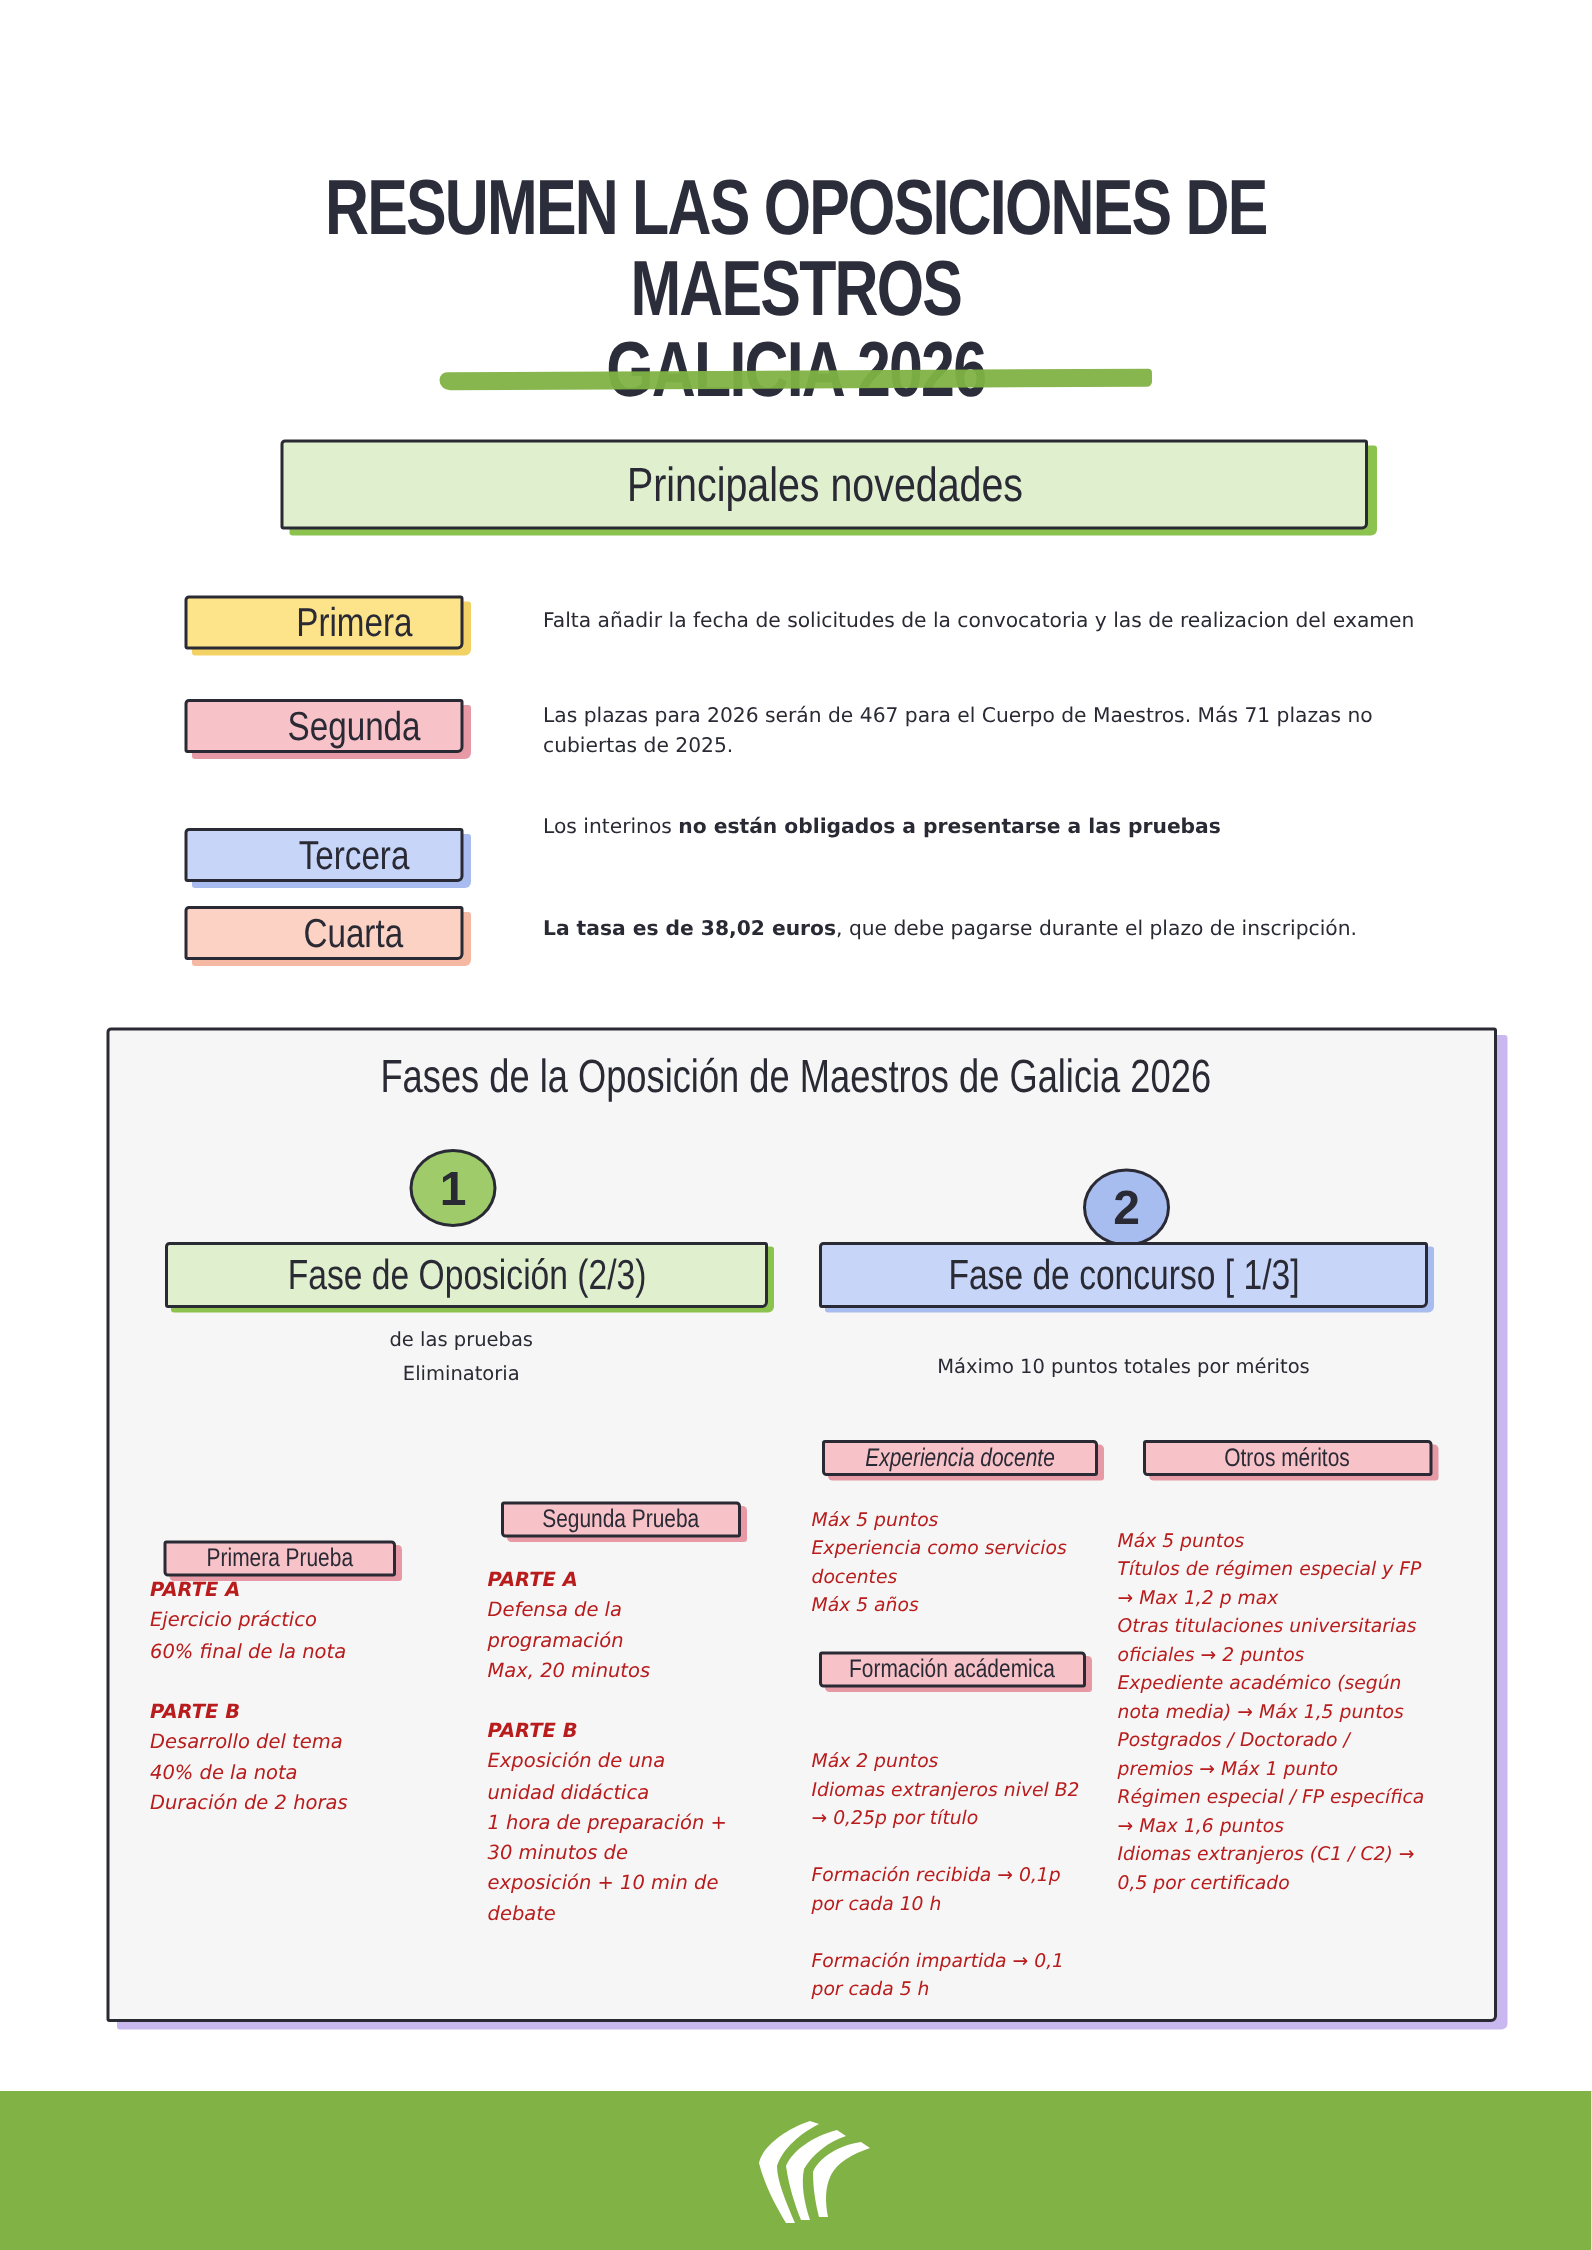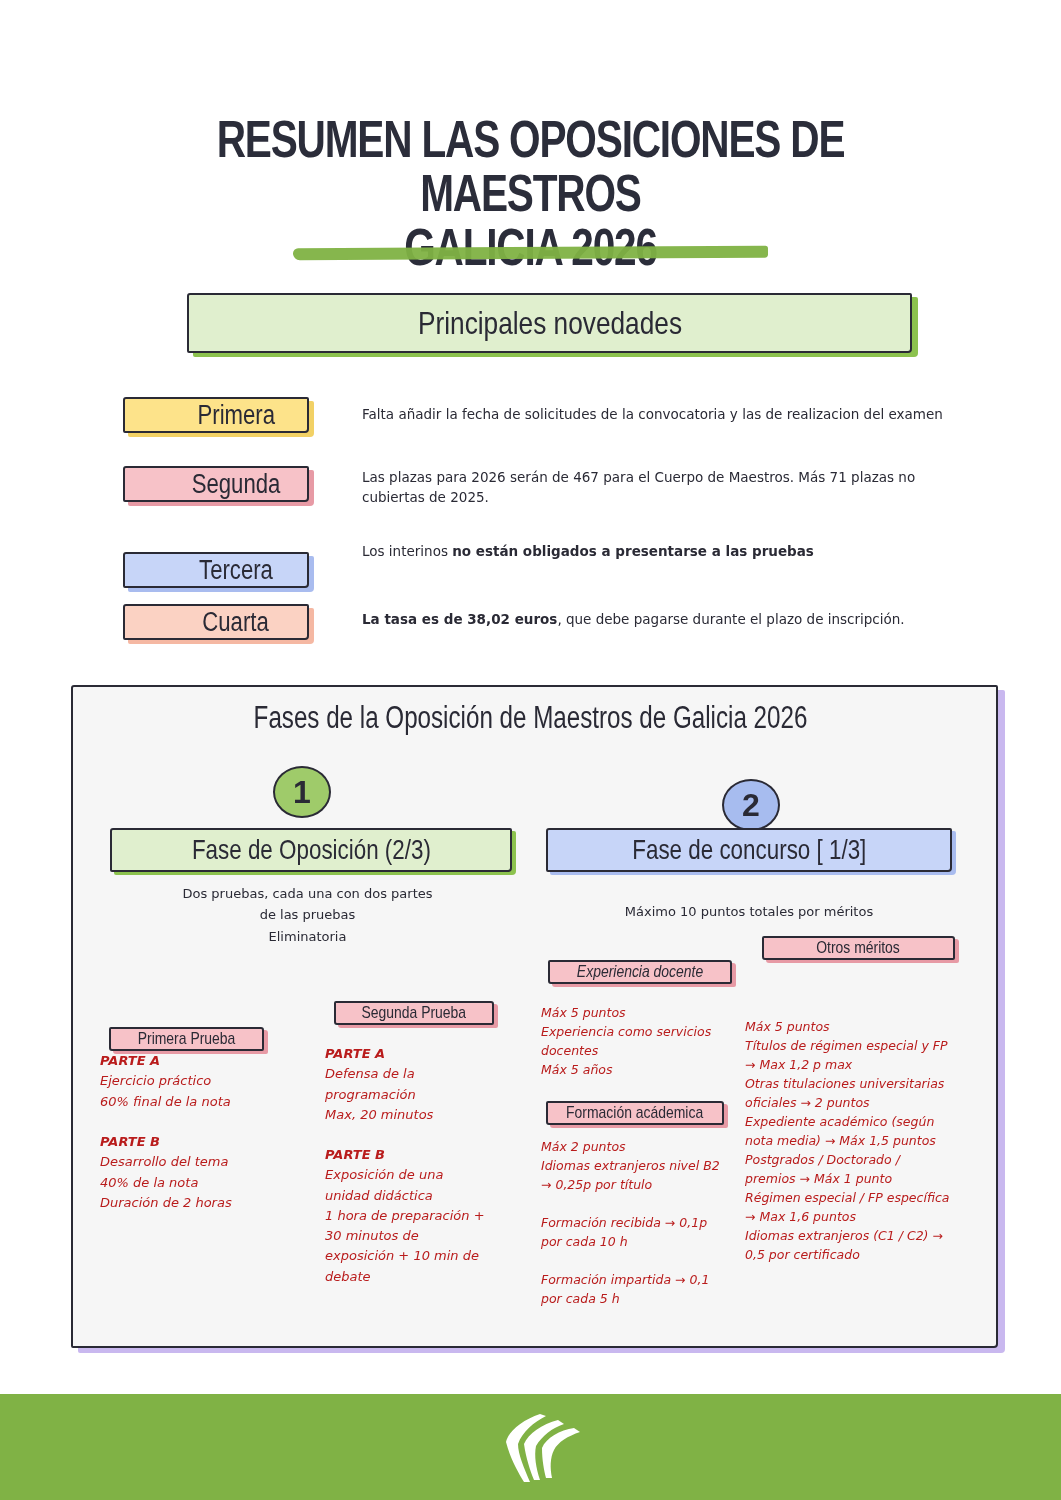--- a/index.html
+++ b/index.html
@@ -130,21 +130,20 @@
 <div class="fases-title">Fases de la Oposición de Maestros de Galicia 2026</div>
 
 <div class="circle" style="left:273px; top:766px; background:#9fcb6a;">
   <span>1</span>
 </div>
 <div class="sketch-box phase-header" style="left:110px; top:828px; width:402px; background:#e0efce; box-shadow:4px 3px 0 #8cc24e;">
   <span>Fase de Oposición (2/3)</span>
 </div>
 
 <div class="centered-text" style="left:105px; top:884px; width:405px;">
-  <div>Dos pruebas, cada una con dos partes</div>
   <div>de las pruebas</div>
   <div style="margin-top:2px;">Eliminatoria</div>
 </div>
 
 <div class="pink-tag" style="left:109px; top:1027px; width:155px;">
   <span>Primera Prueba</span>
 </div>
 <div class="pink-tag" style="left:334px; top:1001px; width:160px;">
   <span>Segunda Prueba</span>
 </div>
@@ -182,36 +181,36 @@
 </div>
 <div class="sketch-box phase-header" style="left:546px; top:828px; width:406px; background:#c7d5f8; box-shadow:4px 3px 0 #a9bcef;">
   <span>Fase de concurso [ 1/3]</span>
 </div>
 
 <div class="centered-text" style="left:546px; top:902px; width:406px;">Máximo 10 puntos totales por méritos</div>
 
 <div class="pink-tag" style="left:548px; top:960px; width:184px;font-style:italic;">
   <span>Experiencia docente</span>
 </div>
-<div class="pink-tag" style="left:762px; top:936px; width:193px;">
+<div class="pink-tag" style="left:762px; top:960px; width:193px;">
   <span>Otros méritos</span>
 </div>
 
 <div class="part-block" style="left:541px; top:1003px; width:185px; font-size:12.5px; line-height:19px;">
   <div>Máx 5 puntos</div>
   <div>Experiencia como servicios</div>
   <div>docentes</div>
   <div>Máx 5 años</div>
 </div>
 
 <div class="pink-tag" style="left:546px; top:1101px; width:178px;">
   <span>Formación acádemica</span>
 </div>
 
-<div class="part-block" style="left:541px; top:1137px; width:195px; font-size:12.5px; line-height:19px;">
+<div class="part-block" style="left:541px; top:1164px; width:195px; font-size:12.5px; line-height:19px;">
   <div>Máx 2 puntos</div>
   <div>Idiomas extranjeros nivel B2</div>
   <div>→ 0,25p por título</div>
   <div style="height:19px;"></div>
   <div>Formación recibida → 0,1p</div>
   <div>por cada 10 h</div>
   <div style="height:19px;"></div>
   <div>Formación impartida → 0,1</div>
   <div>por cada 5 h</div>
 </div>

